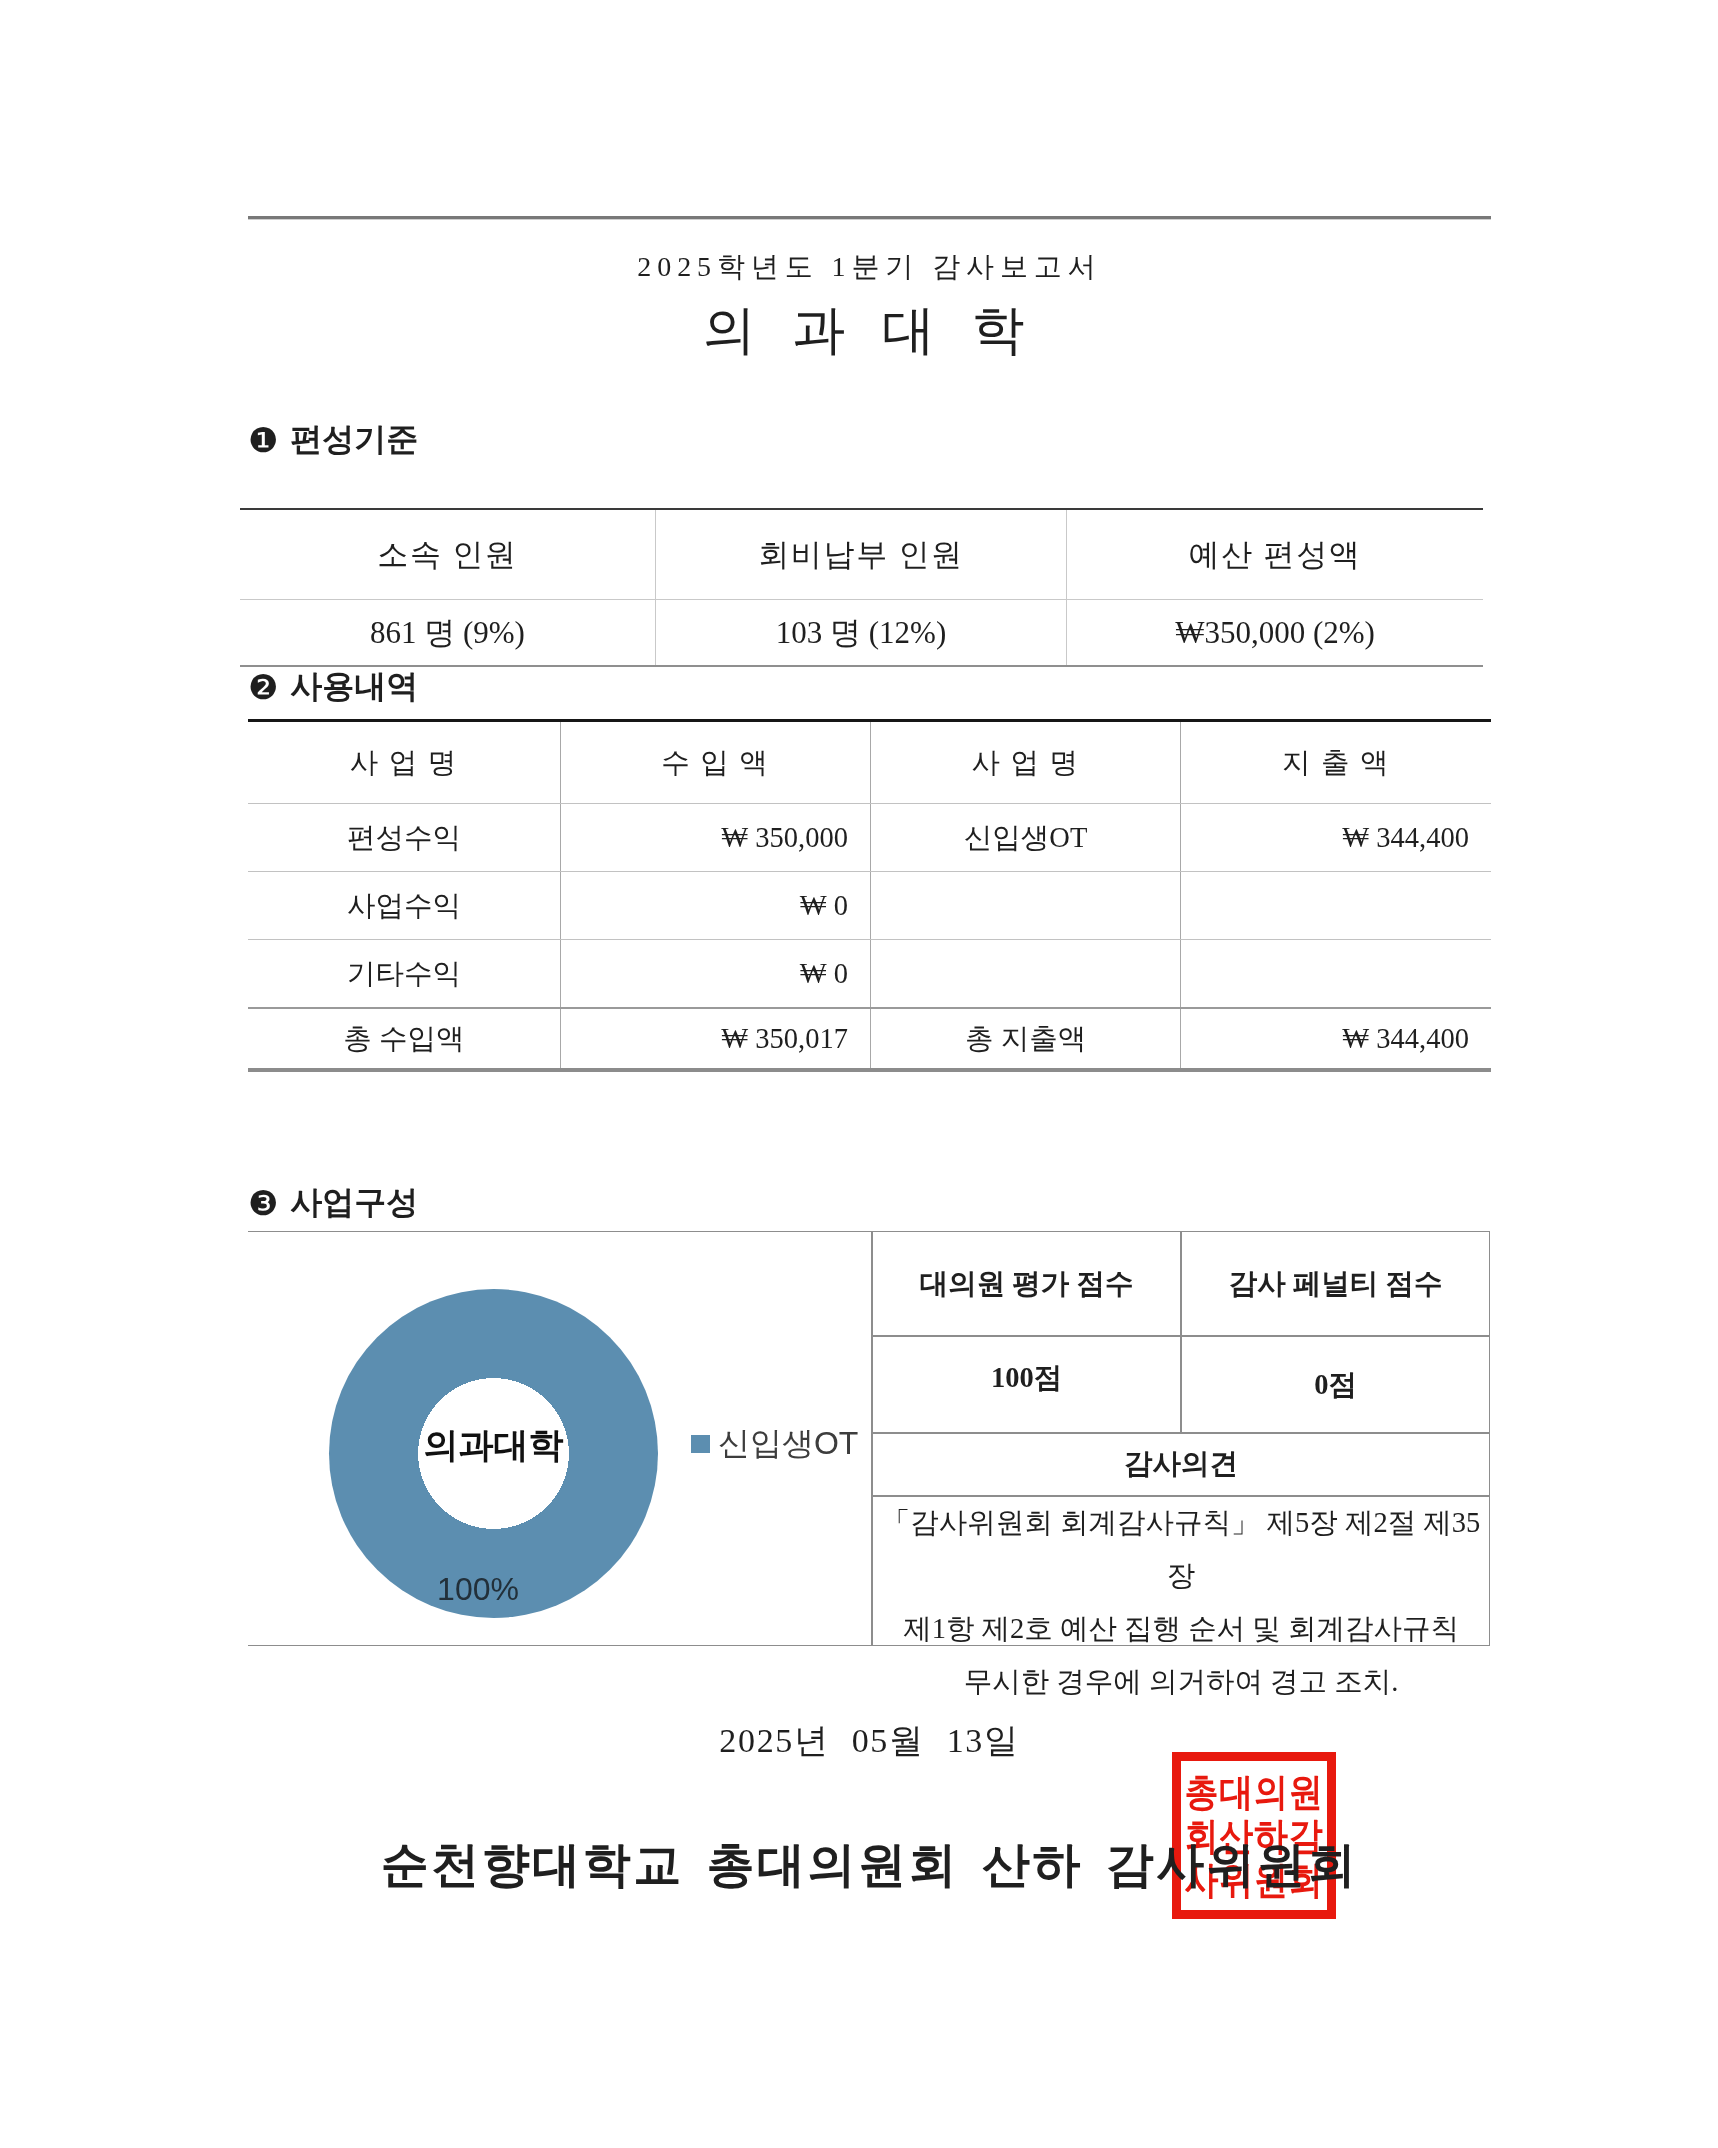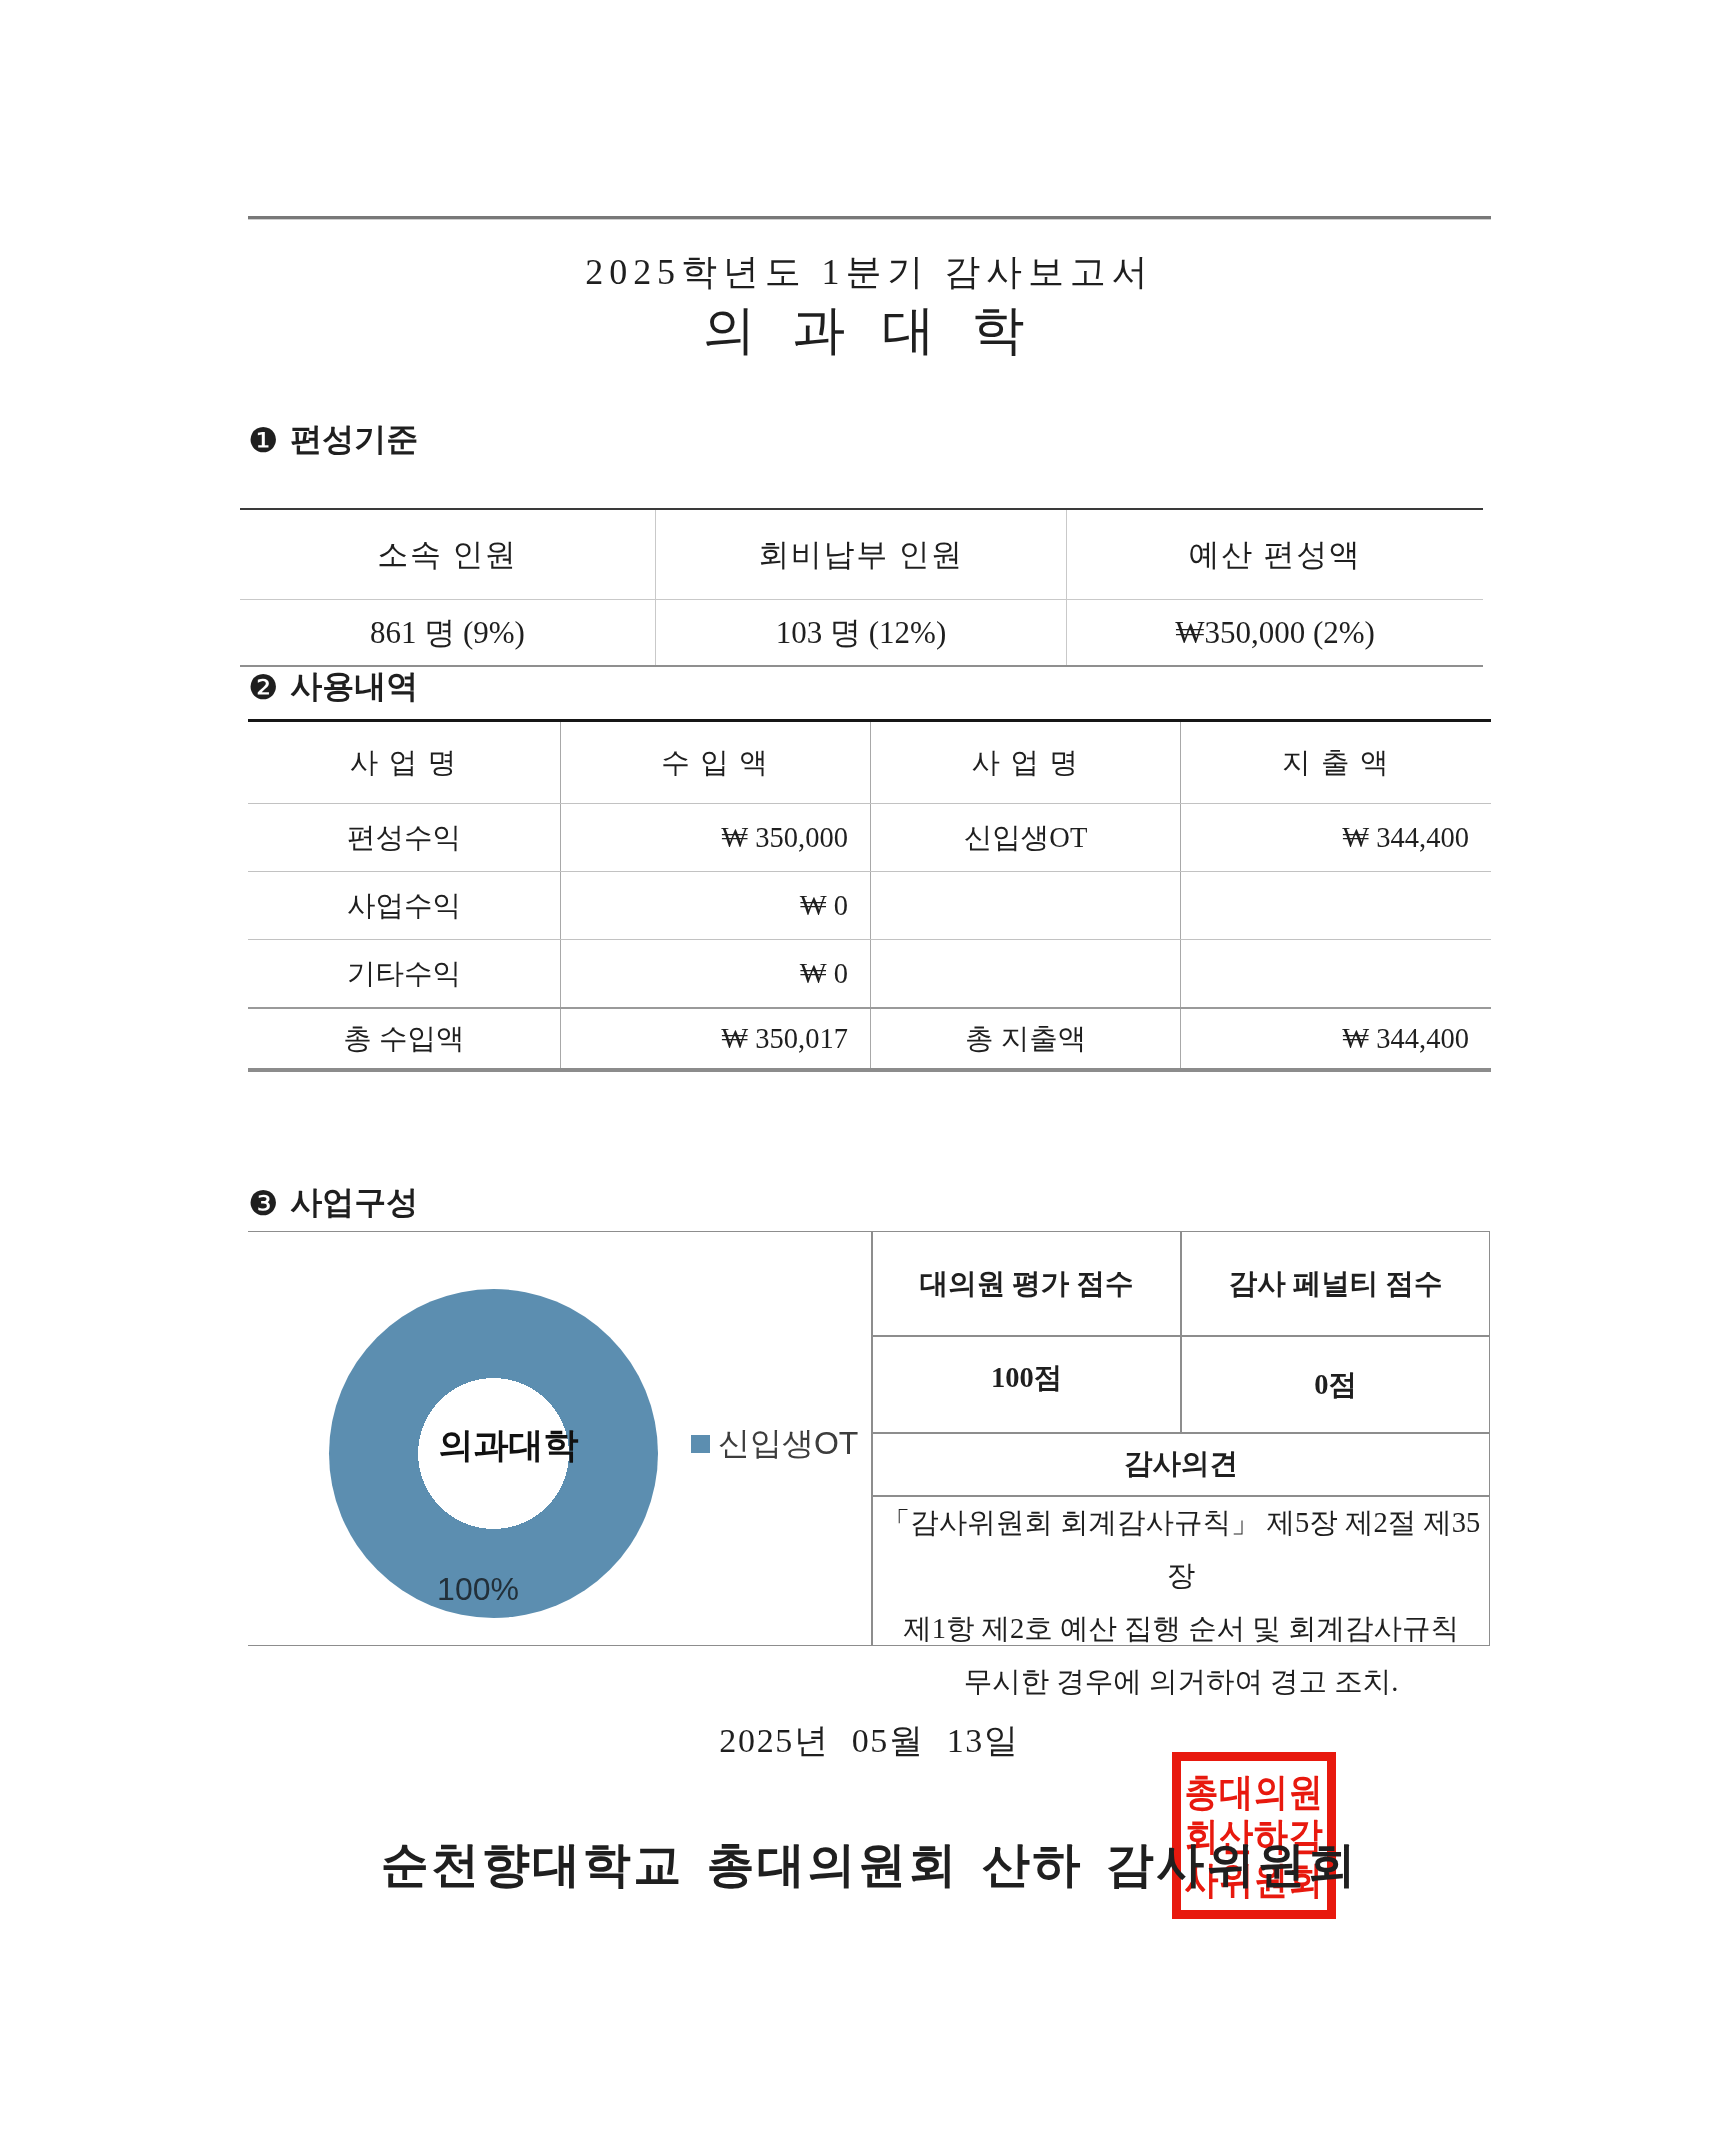--- a/index.html
+++ b/index.html
@@ -4,21 +4,21 @@
 <style>
   html,body{margin:0;padding:0;background:#ffffff;}
   .page{position:relative;width:1718px;height:2148px;background:#fff;overflow:hidden;
         font-family:"Liberation Serif", serif;color:#1f1f1f;}
   .abs{position:absolute;}
 
   
   .top-rule{left:248px;top:216px;width:1243px;height:3.4px;background:#787878;border-bottom:1.7px solid #cfcfcf;}
 
   
-  .subtitle{left:248px;top:248px;width:1243px;text-align:center;font-size:36px;letter-spacing:5.9px;}
+  .subtitle{left:248px;top:248px;width:1243px;text-align:center;font-size:28px;letter-spacing:5.9px;}
   .title{left:248px;top:295px;width:1243px;text-align:center;font-size:53px;font-weight:400;letter-spacing:11.7px;}
 
   .sec-head{left:248px;width:1243px;font-size:32px;font-weight:700;display:flex;align-items:center;gap:11.7px;}
   .sec-badge{font-size:34px;font-weight:400;}
 
   
   table{border-collapse:collapse;table-layout:fixed;}
   th,td{padding:0;vertical-align:middle;text-align:center;font-weight:400;}
 
   .t1{left:240px;top:472px;width:1243px;font-size:31px;
@@ -42,21 +42,21 @@
          border-top:1.7px solid #8d8d8d;border-bottom:1.7px solid #8d8d8d;border-right:1.7px solid #8d8d8d;}
   .panel .vline-main{position:absolute;left:623px;top:0;width:1.7px;height:100%;background:#8d8d8d;}
   .panel .vline-mid{position:absolute;left:932px;top:0;width:1.7px;height:200px;background:#8d8d8d;}
   .panel .hline{position:absolute;left:625px;width:616px;height:1.7px;background:#8d8d8d;}
   .cell{position:absolute;display:flex;align-items:center;justify-content:center;font-size:28.5px;font-weight:bold;}
 
   
   .donut{position:absolute;left:81px;top:57px;width:329px;height:329px;border-radius:50%;
          background:radial-gradient(circle closest-side,#ffffff 0 45.8%,#5C8EB0 45.8% 100%);}
   .donut-center{position:absolute;left:0;top:133px;width:329px;text-align:center;
-                font-family:"Liberation Sans", sans-serif;font-weight:700;font-size:35px;color:#111;padding-left:15px;}
+                font-family:"Liberation Sans", sans-serif;font-weight:700;font-size:35px;color:#111;}
   .donut-pct{position:absolute;left:149px;top:282px;transform:translateX(-50%);
              font-family:"Liberation Sans", sans-serif;font-size:32px;color:#22303a;}
   .legend{position:absolute;left:443px;top:190px;display:flex;align-items:center;gap:8.4px;
           font-family:"Liberation Sans", sans-serif;font-size:32px;color:#3d3d3d;}
   .legend .swatch{width:18.5px;height:18.5px;background:#5C8EB0;}
 
   .opinion{position:absolute;left:625px;top:264px;width:616px;text-align:center;
            font-size:28.5px;line-height:53px;}
 
   

